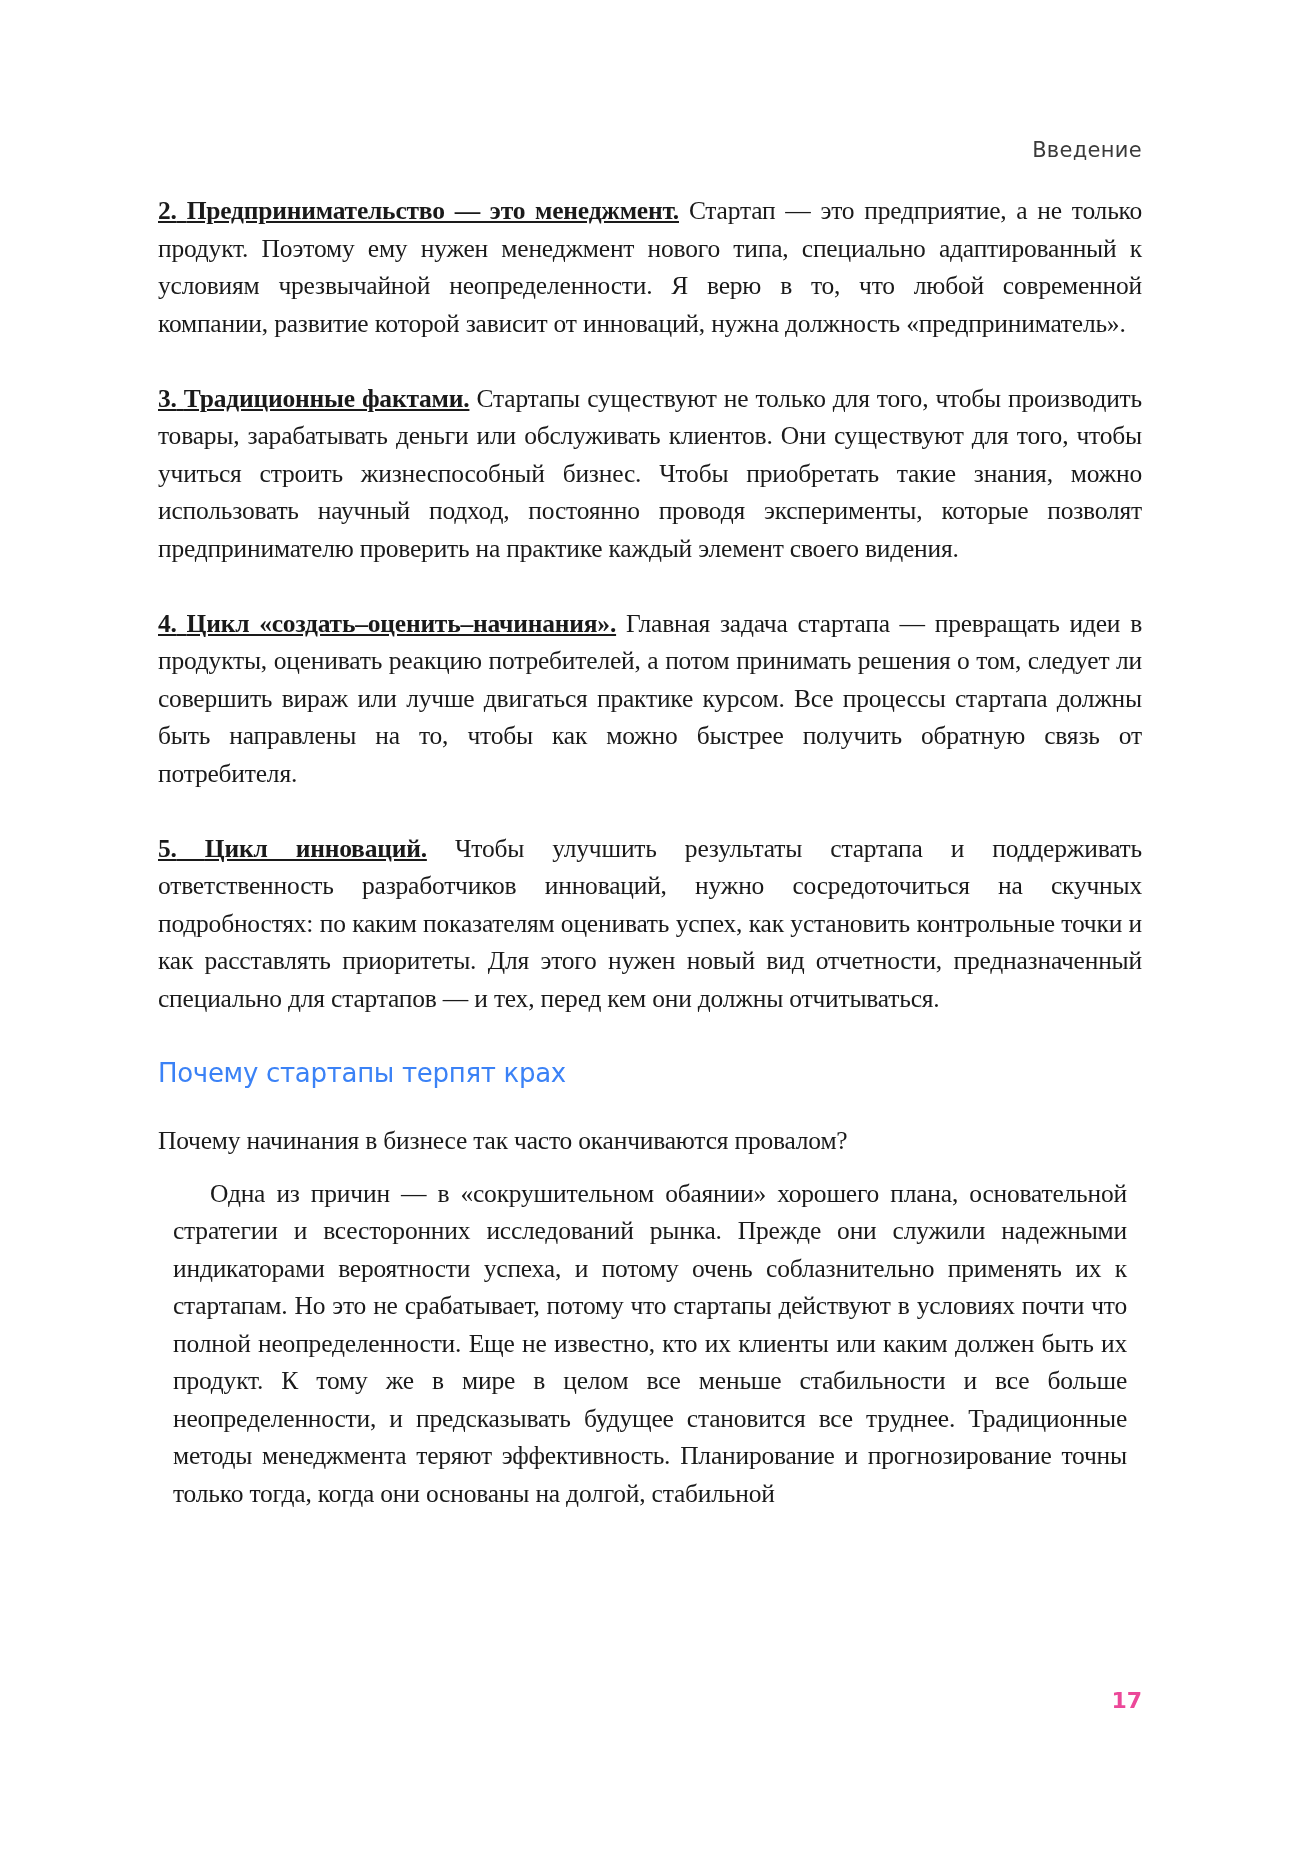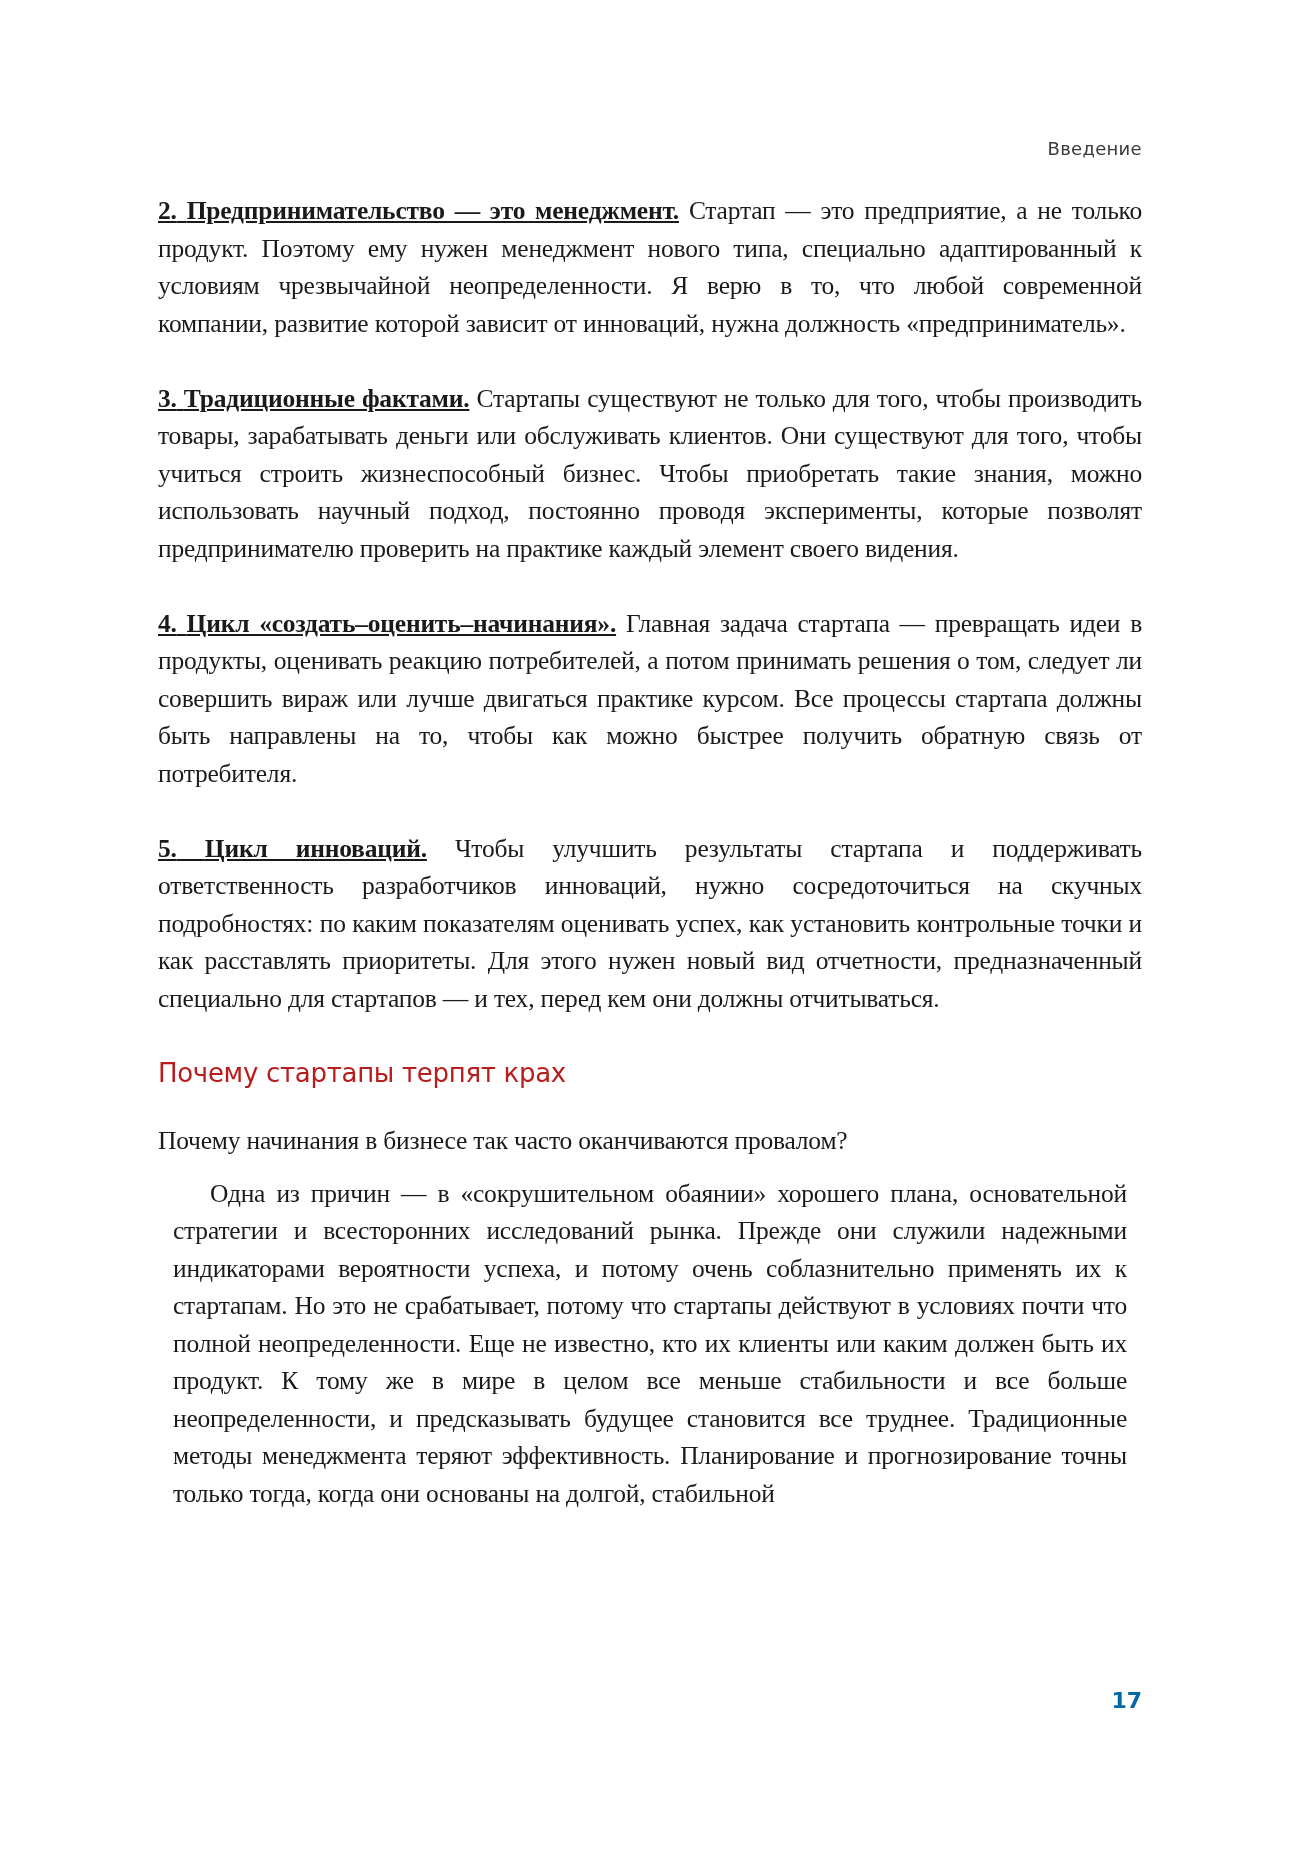--- a/index.html
+++ b/index.html
@@ -1,36 +1,36 @@
 <!DOCTYPE html>
 <html><head>
 <meta charset="utf-8">
 <style>
   html, body { margin: 0; padding: 0; background: #ffffff; }
   body { width: 1299px; height: 1850px; position: relative; overflow: hidden; color: #1a1a1a; }
   .running-head {
     position: absolute; top: 138px; right: 157px;
-    font-family: "DejaVu Sans", sans-serif; font-size: 18px; color: #3a3a3a; letter-spacing: 0.3px;
+    font-family: "DejaVu Sans", sans-serif; font-size: 21px; color: #3a3a3a; letter-spacing: 0.3px;
   }
   .body-text {
     position: absolute; left: 158px; top: 192px; width: 984px;
     font-family: "Liberation Serif", serif; font-size: 25.5px; line-height: 37.5px;
     text-align: justify; text-align-last: left; letter-spacing: -0.2px;
   }
   .para { margin: 0 0 37.5px 0; }
   .para b { font-weight: bold; text-decoration: underline; }
   .section-heading {
     font-family: "DejaVu Sans", sans-serif; font-weight: normal; font-size: 26px;
-    color: #b91c1c; margin: 8px 0 30px 0; letter-spacing: -0.3px;
+    color: #3b82f6; margin: 8px 0 30px 0; letter-spacing: -0.3px;
   }
   .plain { margin: 0; }
   .indent { text-indent: 37px; margin: 15px; }
   .page-number {
     position: absolute; top: 1688px; right: 157px;
-    font-family: "DejaVu Sans", sans-serif; font-weight: bold; font-size: 22px; color: #0369a1;
+    font-family: "DejaVu Sans", sans-serif; font-weight: bold; font-size: 22px; color: #ec4899;
   }
 </style>
 </head>
 <body>
 
 <div class="running-head">Введение</div>
 
 <div class="body-text">
   <p class="para">
     <b><span>2.</span> <span>Предпринимательство — это менеджмент.</span></b>

